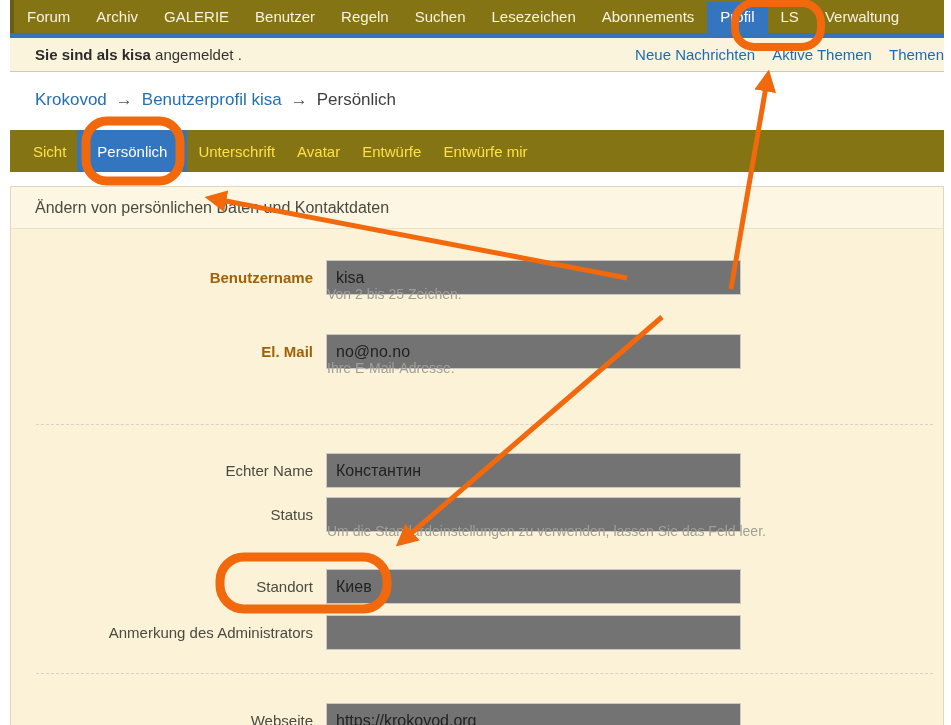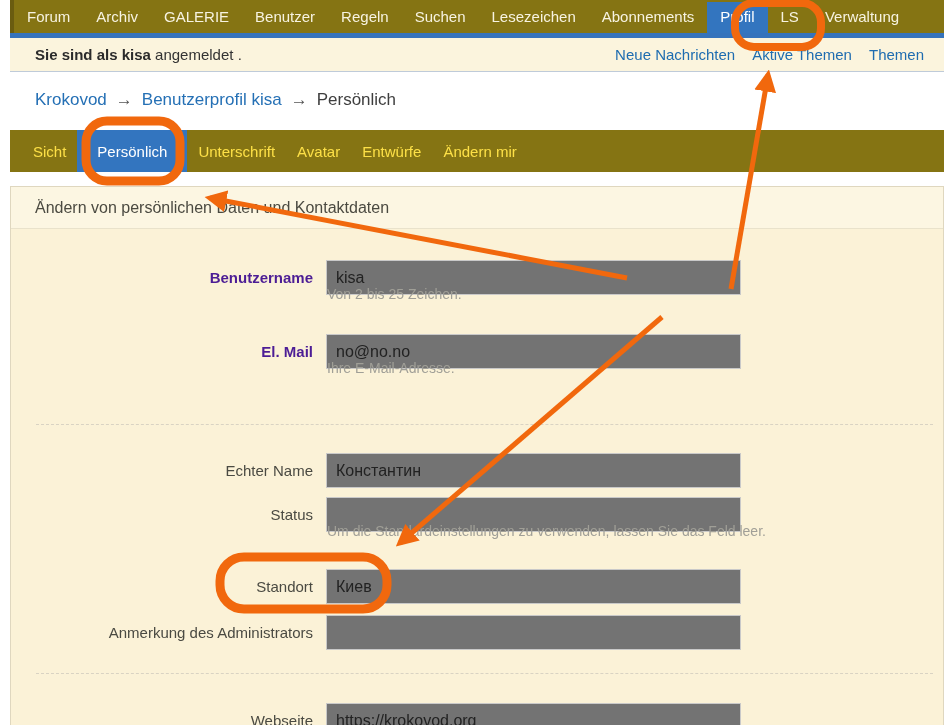--- a/index.html
+++ b/index.html
@@ -6,42 +6,42 @@
     font-family:"Liberation Sans","DejaVu Sans",sans-serif;}
   
   .navbar{position:absolute;left:10px;top:0;width:934px;height:33px;background:#857413;
     border-left:4px solid #6a5c10;display:flex;align-items:flex-end;box-sizing:border-box;}
   .nav-item{color:#f7f3e1;font-size:15px;padding:6px 13px 8px 13px;cursor:pointer;white-space:nowrap;}
   .nav-item.active{background:#3375bf;color:#ffffff;}
   .navstrip{position:absolute;left:10px;top:33px;width:934px;height:5px;background:#3573bc;}
   
   .userbar{position:absolute;left:10px;top:38px;width:934px;height:34px;background:#fbf4dd;
     border-bottom:1px solid #bfcbd9;display:flex;align-items:center;justify-content:space-between;
-    padding:0 20px 0 25px;box-sizing:border-box;font-size:15px;color:#333333;}
+    padding:0 0 0 25px;box-sizing:border-box;font-size:15px;color:#333333;}
   .userbar b{color:#2b2b2b;}
   .userbar-links{display:flex;gap:17px;}
   .userbar-links a{color:#1e6cb0;text-decoration:none;white-space:nowrap;}
   
   .breadcrumb{position:absolute;left:35px;top:90px;font-size:17px;color:#4d4d4d;}
   .breadcrumb a{color:#2570b5;text-decoration:none;}
   .crumb-sep{margin:0 9px;color:#555555;}
   .crumb-current{color:#3e3e3e;}
   
   .tabbar{position:absolute;left:10px;top:130px;width:934px;height:42px;background:#857413;
     display:flex;align-items:stretch;padding-left:12px;box-sizing:border-box;}
   .tab{color:#fde047;font-size:15px;display:flex;align-items:center;padding:15px 11px;cursor:pointer;white-space:nowrap;}
   .tab.active{background:#3375bf;color:#ffffff;padding:0 20px;}
   
   .panel{position:absolute;left:10px;top:186px;width:932px;height:545px;background:#fbf2d7;
     border:1px solid #dfd7bf;box-sizing:content-box;}
   .panel-heading{height:41px;line-height:41px;background:#fcf6e2;border-bottom:1px solid #e9e2cb;
     padding-left:24px;font-size:16px;color:#4b4a41;}
   .frow-label{position:absolute;left:25px;width:277px;text-align:right;font-size:15px;color:#4a4a42;
     height:35px;line-height:35px;}
-  .frow-label.bold{font-weight:bold;color:#4c1d95;}
+  .frow-label.bold{font-weight:bold;color:#a16207;}
   .finput{position:absolute;left:315px;width:415px;height:35px;box-sizing:border-box;
     border:1px solid #c9c9c9;background:#737373;font-size:16px;color:#222222;padding:0 9px;
     font-family:"Liberation Sans","DejaVu Sans",sans-serif;}
   .fhint{position:absolute;left:316px;font-size:14px;color:#a09f97;white-space:nowrap;}
   .dashsep{position:absolute;left:25px;width:897px;border-top:1px dashed #d9d3c3;height:0;}
   
   .overlay{position:absolute;left:0;top:0;width:951px;height:725px;pointer-events:none;z-index:30;}
   .ann{stroke:#f1680d;fill:none;}
 </style>
 </head>
@@ -74,21 +74,21 @@
 <div class="breadcrumb">
   <a href="#">Krokovod</a><span class="crumb-sep">→</span><a href="#">Benutzerprofil kisa</a><span class="crumb-sep">→</span><span class="crumb-current">Persönlich</span>
 </div>
 
 <div class="tabbar">
   <div class="tab">Sicht</div>
   <div class="tab active">Persönlich</div>
   <div class="tab">Unterschrift</div>
   <div class="tab">Avatar</div>
   <div class="tab">Entwürfe</div>
-  <div class="tab">Ändern mir</div>
+  <div class="tab">Entwürfe mir</div>
 </div>
 
 <div class="panel">
   <div class="panel-heading">Ändern von persönlichen Daten und Kontaktdaten</div>
 
   <div class="frow-label bold" style="top:73px;">Benutzername</div>
   <input class="finput" style="top: 73px;" value="kisa">
   <div class="fhint" style="top:99px;">Von 2 bis 25 Zeichen.</div>
 
   <div class="frow-label bold" style="top:147px;">El. Mail</div>

